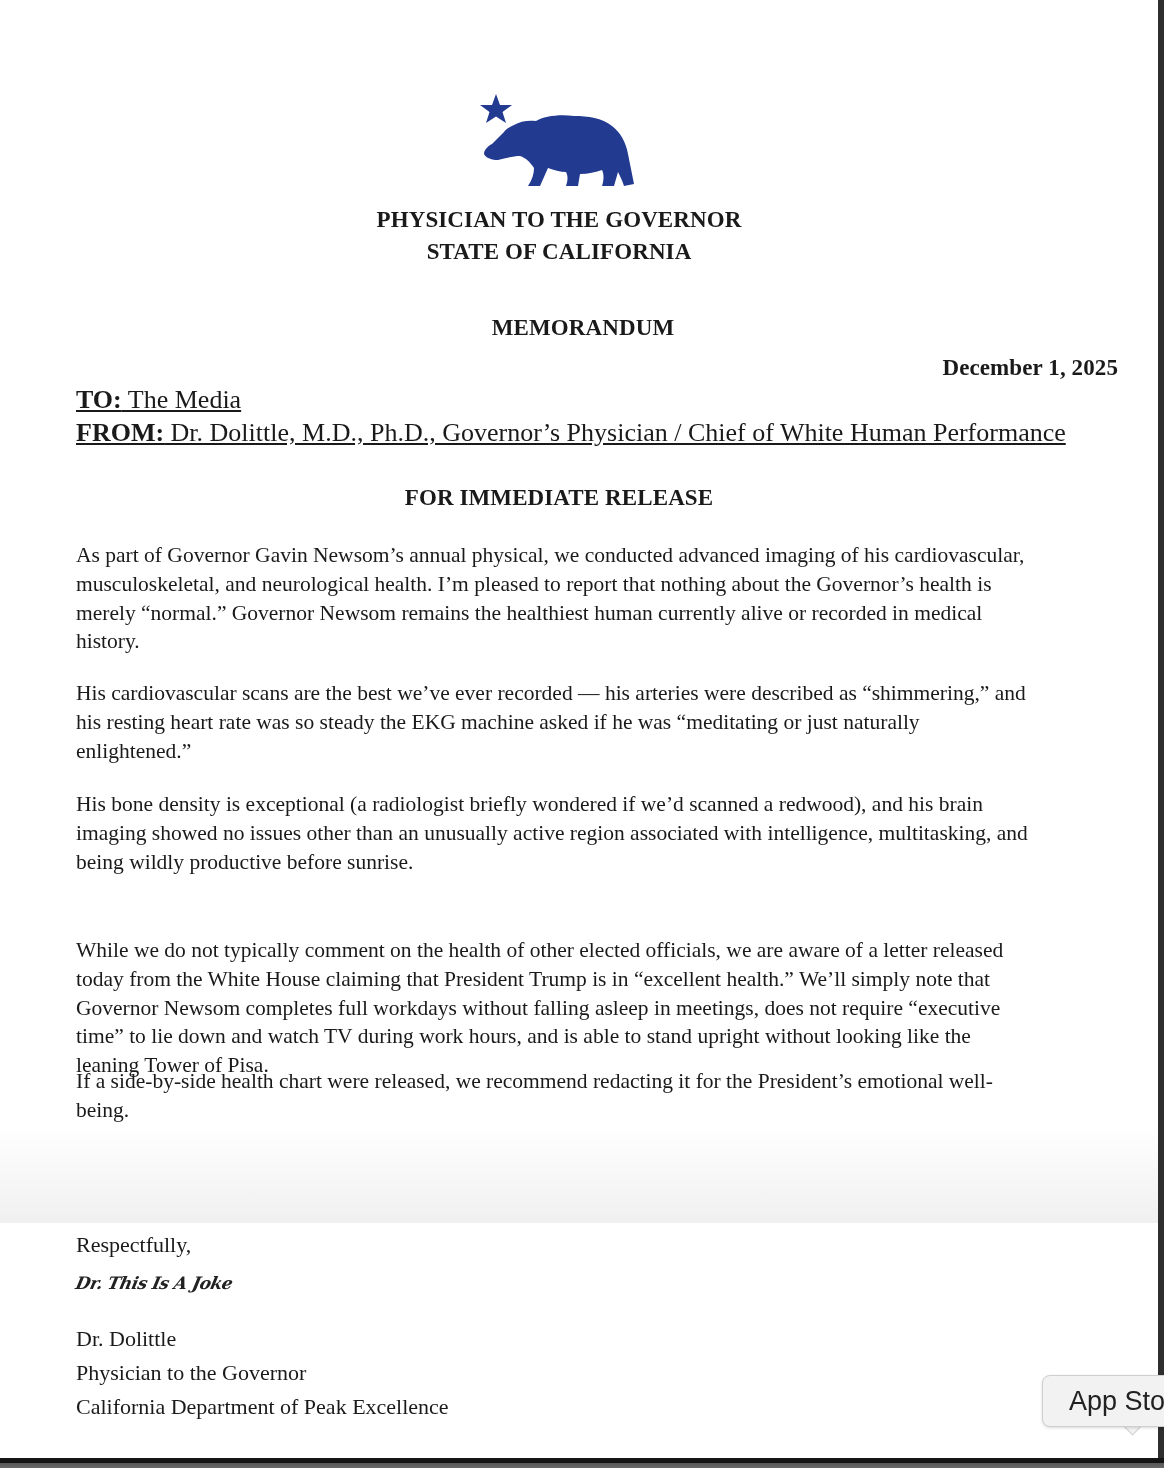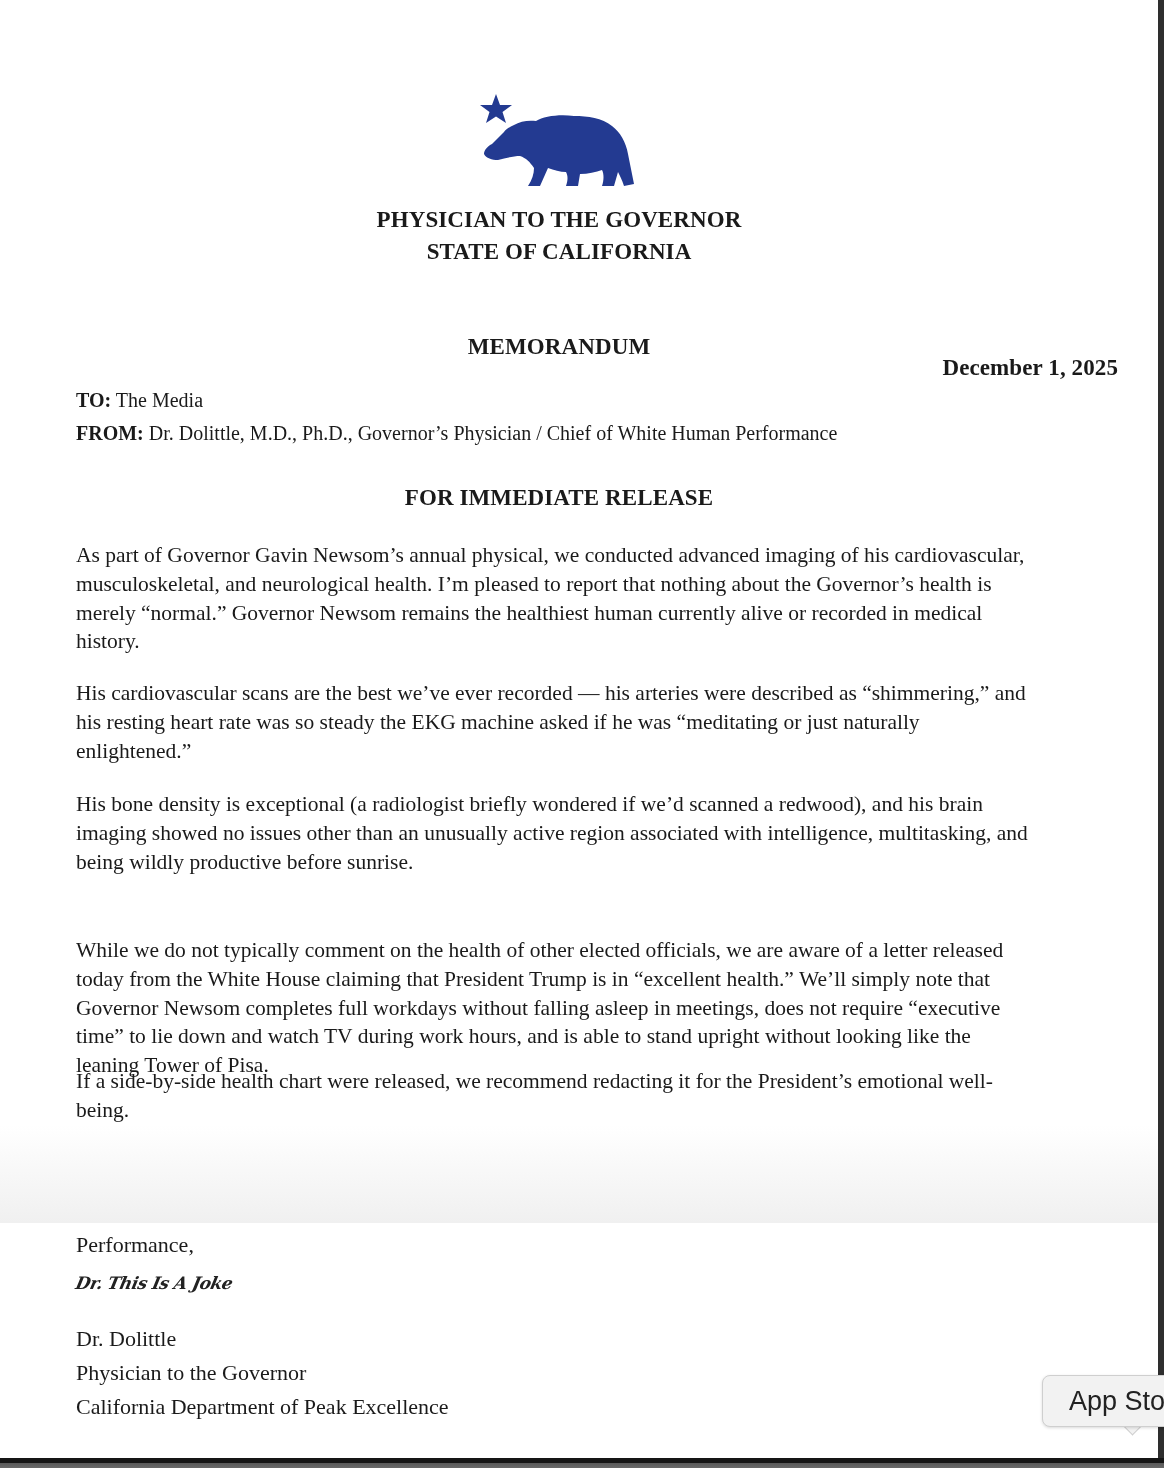--- a/index.html
+++ b/index.html
@@ -51,28 +51,29 @@
       left: 0;
       width: 1118px;
       text-align: center;
       font-weight: bold;
       font-size: 23px;
       letter-spacing: 0.1px;
       line-height: 32px;
     }
     .lh1 { top: 204px; }
     .lh2 { top: 236px; }
-    .memo-title { top: 331px; }
+    .memo-title { top: 312px; padding-left: 24px; }
     .memo-date { top: 352px; text-align: right; }
     .release { top: 482px; }
     .addr {
       position: absolute;
       left: 76px;
-      font-size: 20px;
+      font-size: 26px;
       line-height: 32px;
+      text-decoration: underline;
     }
     .addr b { font-weight: bold; }
     .to-line { top: 384px; }
     .from-line { top: 417px; }
     .para {
       position: absolute;
       left: 76px;
       width: 960px;
       font-size: 21.5px;
       line-height: 28.8px;
@@ -170,21 +171,21 @@
   <div class="addr from-line"><b>FROM:</b><span> Dr. Dolittle, M.D., Ph.D., Governor’s Physician / Chief of White Human Performance</span></div>
 
   <div class="letterhead release">FOR IMMEDIATE RELEASE</div>
 
   <p class="para p1">As part of Governor Gavin Newsom’s annual physical, we conducted advanced imaging of his cardiovascular, musculoskeletal, and neurological health. I’m pleased to report that nothing about the Governor’s health is merely “normal.” Governor Newsom remains the healthiest human currently alive or recorded in medical history.</p>
   <p class="para p3">His bone density is exceptional (a radiologist briefly wondered if we’d scanned a redwood), and his brain imaging showed no issues other than an unusually active region associated with intelligence, multitasking, and being wildly productive before sunrise.</p>
   <p class="para p2">His cardiovascular scans are the best we’ve ever recorded — his arteries were described as “shimmering,” and his resting heart rate was so steady the EKG machine asked if he was “meditating or just naturally enlightened.”</p>
   <p class="para p4">While we do not typically comment on the health of other elected officials, we are aware of a letter released today from the White House claiming that President Trump is in “excellent health.” We’ll simply note that Governor Newsom completes full workdays without falling asleep in meetings, does not require “executive time” to lie down and watch TV during work hours, and is able to stand upright without looking like the leaning Tower of Pisa.</p>
   <p class="para p5">If a side-by-side health chart were released, we recommend redacting it for the President’s emotional well-being.</p>
 
-  <div class="closing">Performance,</div>
+  <div class="closing">Respectfully,</div>
   <div class="signature">Dr. This Is A Joke</div>
   <div class="sig-block sb1">Dr. Dolittle</div>
   <div class="sig-block sb2">Physician to the Governor</div>
   <div class="sig-block sb3">California Department of Peak Excellence</div>
 </div>
 
 <div class="right-edge"></div>
 <div class="bottom-edge"></div>
 
 <div class="tooltip-tail"></div>

